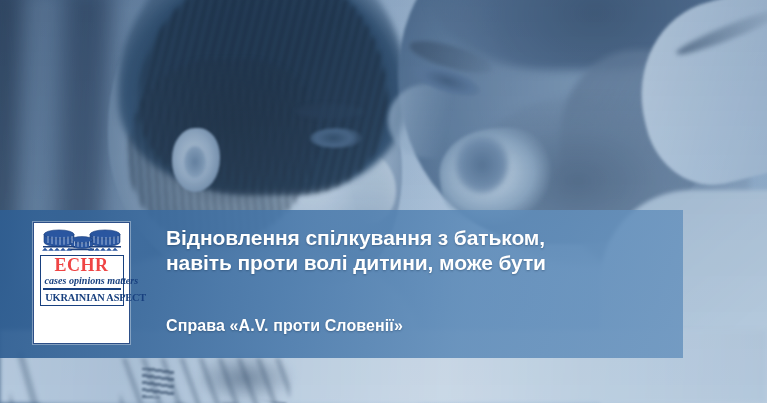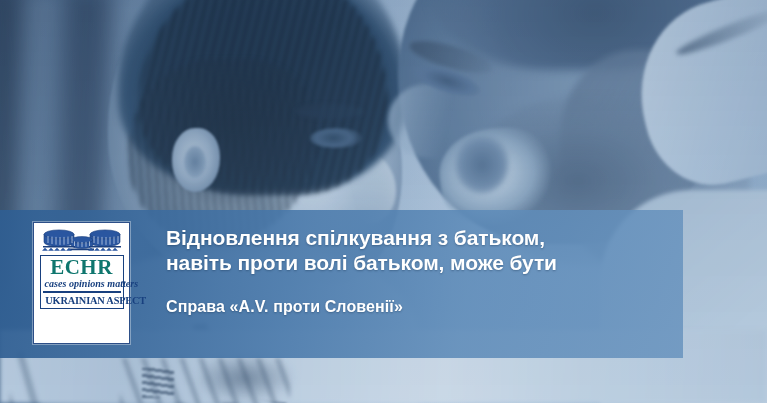--- a/index.html
+++ b/index.html
@@ -286,23 +286,23 @@
     width:84px;
     border:1.5px solid #18407f;
     background:#fff;
     padding:1px 2px 2px 2px;
     text-align:center;
     line-height:1;
   }
   .logo-echr {
     font-family:"Liberation Serif", serif;
     font-weight:700;
-    font-size:21px;
+    font-size:18px;
     letter-spacing:.5px;
-    color:#0f766e;
+    color:#ef4444;
     line-height:.98;
   }
   .logo-sub1 {
     font-family:"Liberation Serif", serif;
     font-style:italic;
     font-weight:700;
     font-size:10.5px;
     color:#18407f;
     margin-top:1px;
     white-space:nowrap;
@@ -327,21 +327,21 @@
     font-weight:700;
     font-size:21px;
     line-height:24.5px;
     letter-spacing:-.1px;
     text-shadow:0 1px 2px rgba(14,40,70,.35);
   }
   .headline div { white-space:nowrap; }
 
   .subline {
     position:absolute;
-    left:166px; top:298px;
+    left:166px; top:317px;
     color:#ffffff;
     font-weight:700;
     font-size:16px;
     letter-spacing:.1px;
     text-shadow:0 1px 2px rgba(14,40,70,.35);
   }
 </style>
 </head>
 <body>
 
@@ -418,18 +418,18 @@
     <div class="logo-box">
       <div class="logo-echr">ECHR</div>
       <div class="logo-sub1">cases opinions matters</div>
       <div class="logo-rule"></div>
       <div class="logo-sub2">UKRAINIAN ASPECT</div>
     </div>
   </div>
 
   <div class="headline">
     <div>Відновлення спілкування з батьком,</div>
-    <div>навіть проти волі батьком, може бути</div>
+    <div>навіть проти волі дитини, може бути</div>
   </div>
 
   <div class="subline">Справа «A.V. проти Словенії»</div>
 
 </div>
 
 </body></html>

